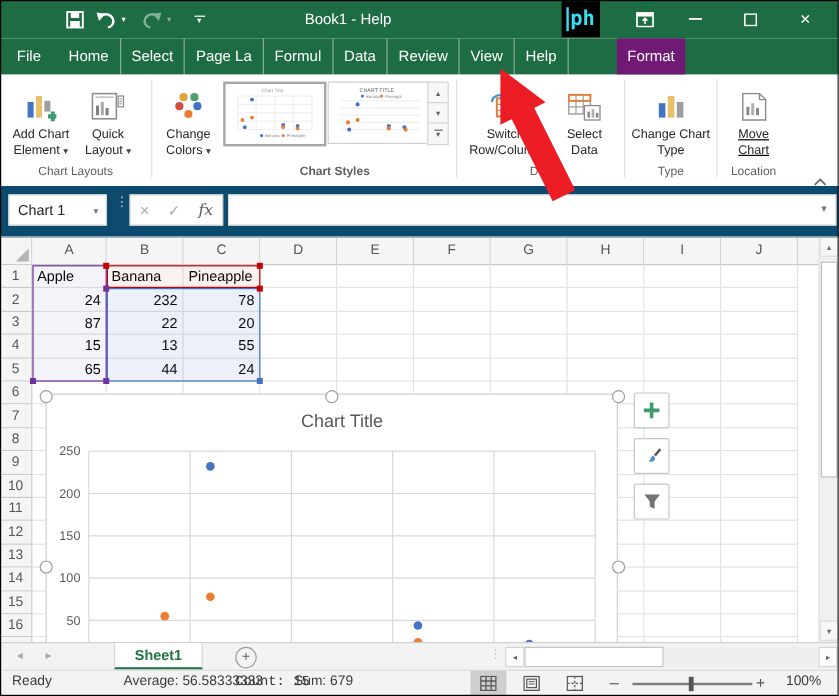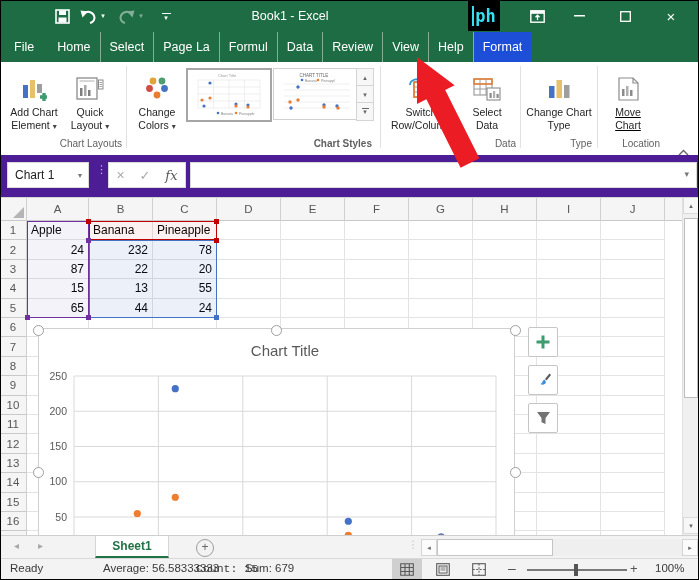--- a/index.html
+++ b/index.html
@@ -17,38 +17,38 @@
            color:#35E0F0;font-family:"DejaVu Sans Mono",monospace;font-weight:bold;font-size:17px;
            display:flex;align-items:center;justify-content:center;letter-spacing:0px;}
   .winbtn{position:absolute;top:0;width:34px;height:32px;display:flex;align-items:center;justify-content:center;color:#fff;font-size:13px;}
 
   
   #tabsrow{left:0;top:32px;width:699px;height:30px;background:#1E6C43;z-index:5;display:flex;align-items:stretch;}
   .tab{color:#fff;font-size:12.5px;display:flex;align-items:center;padding:0 9px;white-space:nowrap;}
   .tab.sep{border-right:1px solid rgba(255,255,255,.45);}
   .tab.filetab{padding:0 14px;}
   .tab.selected{background:#fff;color:#185C37;font-weight:normal;}
-  .tab.formattab{background:#1d4ed8;}
+  .tab.formattab{background:#701a75;margin-left:40px;}
   .tab-iconic{display:flex;align-items:center;gap:6px;color:#fff;font-size:12.5px;padding:0 10px;}
   #share-tab{position:absolute;right:14px;top:32px;height:30px;}
 
   
   #ribbon{left:0;top:62px;width:699px;height:93px;background:#fff;border-bottom:1px solid #D5D5D5;z-index:4;}
   .rsep{position:absolute;top:4px;width:1px;height:82px;background:#E1E1E1;}
   .rbtn{position:absolute;top:3px;display:flex;flex-direction:column;align-items:center;justify-content:flex-start;cursor:default;}
   .ricon{height:34px;display:flex;align-items:flex-end;justify-content:center;margin-top:3px;}
   .rlabel{font-size:10.5px;color:#262626;text-align:center;line-height:1.2;margin-top:4px;}
   .chev{color:#444;font-size:8px;}
-  .grplabel{position:absolute;top:76px;font-size:10px;color:#605f5f;text-align:right;}
+  .grplabel{position:absolute;top:76px;font-size:10px;color:#605f5f;text-align:center;}
   .thumb{position:absolute;top:6px;height:50px;background:#fff;}
   .gal-btn{position:absolute;left:356px;width:16px;height:17px;background:#F7F7F7;border:1px solid #D5D5D5;
            display:flex;align-items:center;justify-content:center;font-size:7px;color:#666;flex-direction:column;}
 
   
-  #fbar{left:0;top:155px;width:699px;height:42px;background:#4c1d95;border-bottom:1px solid #D5D5D5;z-index:4;}
+  #fbar{left:0;top:155px;width:699px;height:42px;background:#0c4a6e;border-bottom:1px solid #D5D5D5;z-index:4;}
   .fbox{position:absolute;top:7px;height:26px;background:#fff;border:1px solid #DADADA;box-sizing:border-box;}
   #namebox{left:7px;width:82px;font-size:12px;color:#222;display:flex;align-items:center;padding-left:7px;}
   #fxbox{left:108px;width:78px;display:flex;align-items:center;justify-content:space-around;color:#ABABAB;}
   #formulafield{left:190px;width:507px;}
 
   
   #grid{left:0;top:197px;width:682px;height:338px;overflow:hidden;background:#fff;z-index:1;}
   .hcell{position:absolute;background:#F5F5F5;border-right:1px solid #D0D0D0;border-bottom:1px solid #C9C9C9;
          box-sizing:border-box;font-size:11.5px;color:#565656;display:flex;align-items:center;justify-content:center;}
   .rhead{justify-content:center;}
@@ -125,21 +125,21 @@
   </div>
   <div class="tb-ic" style="left:136px;width:10px;opacity:.45;">
       <span style="font-size:7px;">▾</span>
     </div>
   <div class="tb-ic" style="left:156px;">
     <div style="width:9px;">
         <div style="border-top:1.6px solid #fff;margin-bottom:1px;"></div>
         <div style="text-align:center;font-size:7px;line-height:5px;">▾</div>
       </div>
   </div>
-  <div id="win-title">Book1  -  Excel</div>
+  <div id="win-title">Book1  -  Help</div>
   <div id="ph-logo">
       <span style="border-left:2px solid #35E0F0;padding-left:1px;">ph</span>
     </div>
   <div class="winbtn" style="left:520px;">
     <svg width="15" height="13" viewBox="0 0 15 13">
         <rect x="0.8" y="0.8" width="13.4" height="11.4" fill="none" stroke="#fff" stroke-width="1.4"></rect>
         <rect x="0.8" y="0.8" width="13.4" height="3" fill="#fff"></rect>
         <path d="M7.5 10 L7.5 5.5 M5.5 7.2 L7.5 5.2 L9.5 7.2" stroke="#fff" stroke-width="1.3" fill="none"></path>
       </svg>
   </div>

